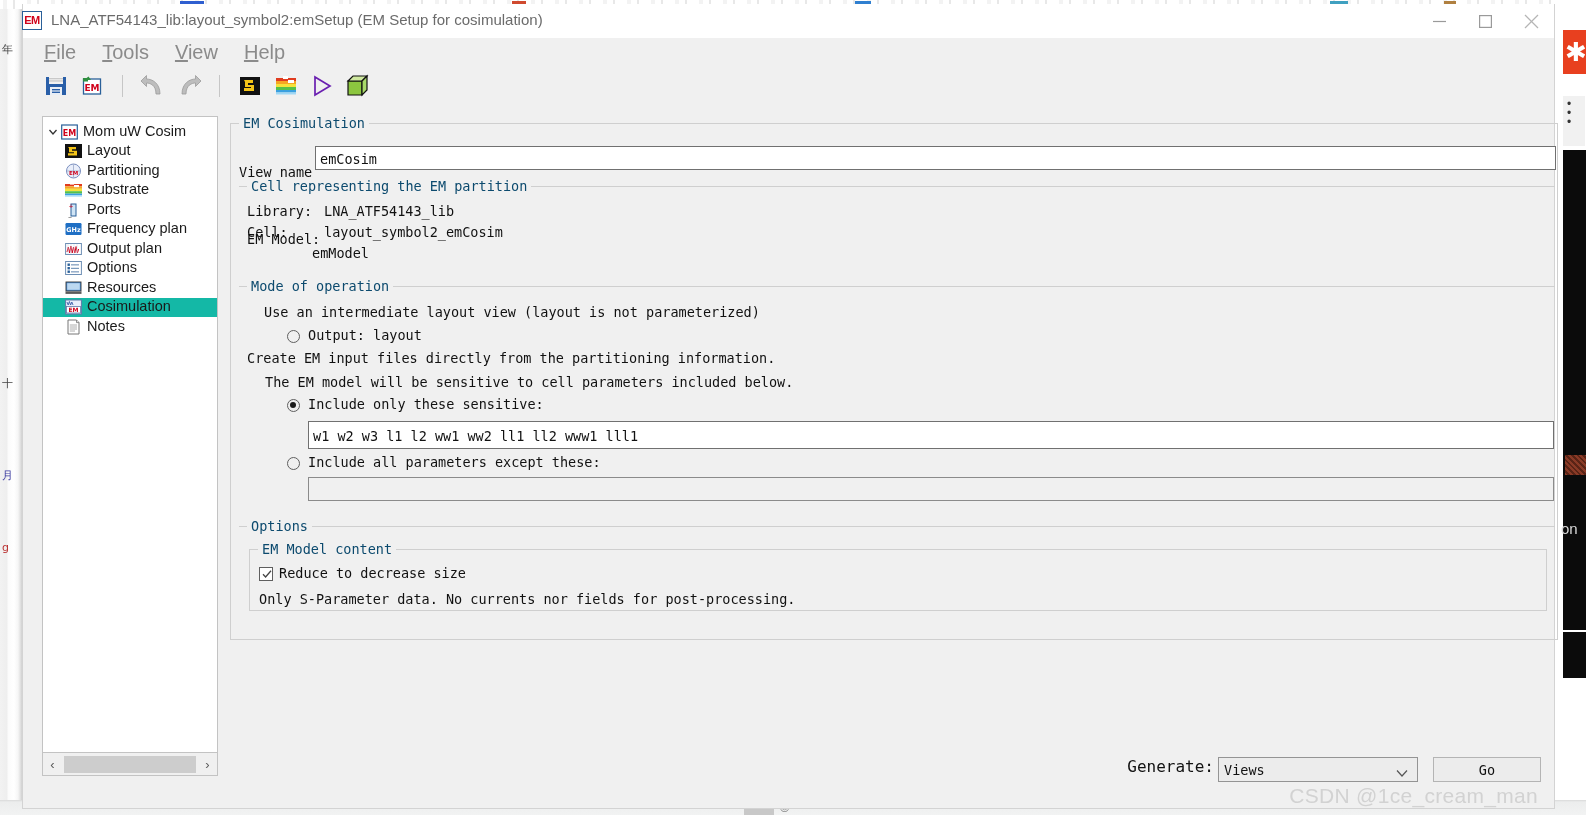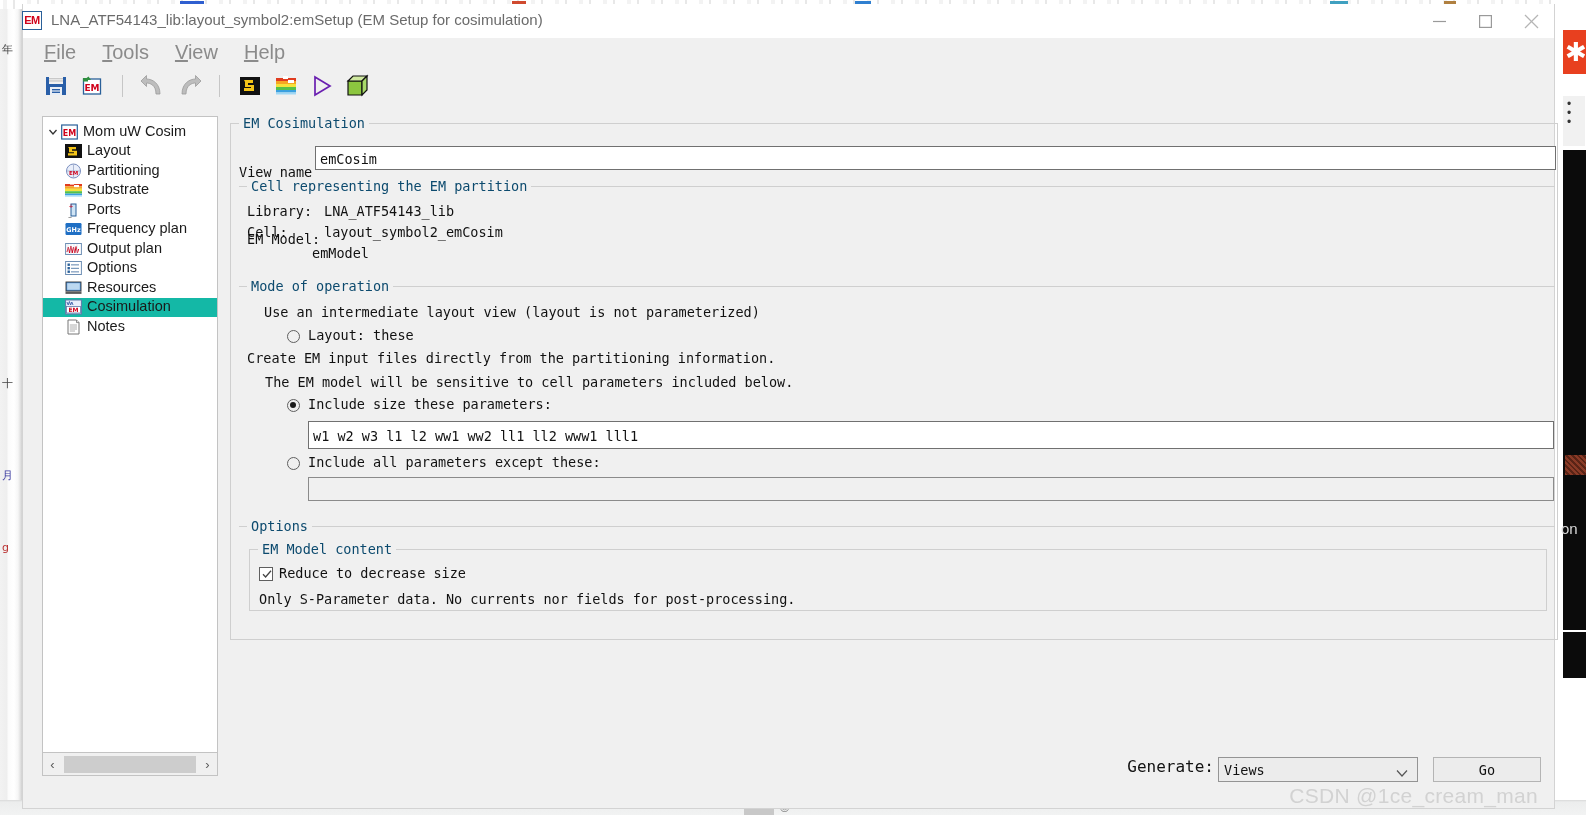--- a/index.html
+++ b/index.html
@@ -414,27 +414,27 @@
           <div class="lbl mono" style="left:8px;top:44px;">EM Model:</div>
           <div class="lbl mono" style="left:73px;top:58px;">emModel</div>
         </div>
 
         <div class="gb" style="left:8px;top:162px;width:1316px;height:240px;border-left:none;border-right:none;border-bottom:none;">
           <div class="gb-title">Mode of operation</div>
 
           <div class="lbl mono" style="left:8px;top:17px;margin-left:17px;">Use an intermediate layout view (layout is not parameterized)</div>
 
           <div class="radio" style="left:48px;top:43px;"></div>
-          <div class="lbl mono" style="left:69px;top:40px;">Layout: these</div>
+          <div class="lbl mono" style="left:69px;top:40px;">Output: layout</div>
 
           <div class="lbl mono" style="left:26px;top:87px;">The EM model will be sensitive to cell parameters included below.</div>
           <div class="lbl mono" style="left:8px;top:63px;">Create EM input files directly from the partitioning information.</div>
 
           <div class="radio on" style="left:48px;top:112px;"></div>
-          <div class="lbl mono" style="left:69px;top:109px;">Include size these parameters:</div>
+          <div class="lbl mono" style="left:69px;top:109px;">Include only these sensitive:</div>
 
           <input class="txtfield" type="text" style="left: 69px; top: 134px; width: 1246px; height: 28px;" value="w1 w2 w3 l1 l2 ww1 ww2 ll1 ll2 www1 lll1">
 
           <div class="radio" style="left:48px;top:170px;"></div>
           <div class="lbl mono" style="left:69px;top:167px;">Include all parameters except these:</div>
 
           <input class="txtfield" type="text" style="left: 69px; top: 190px; width: 1246px; height: 24px; background: rgb(240, 240, 240); border-color: rgb(139, 139, 139);" value="">
         </div>
 
         <div class="gb" style="left:8px;top:402px;width:1316px;height:108px;border-left:none;border-right:none;border-bottom:none;">

